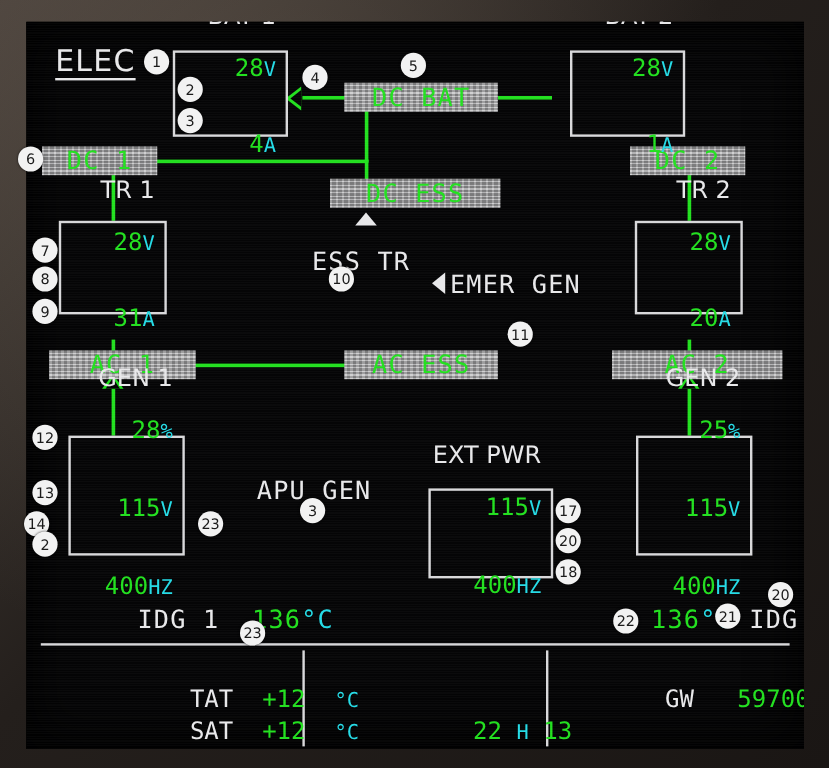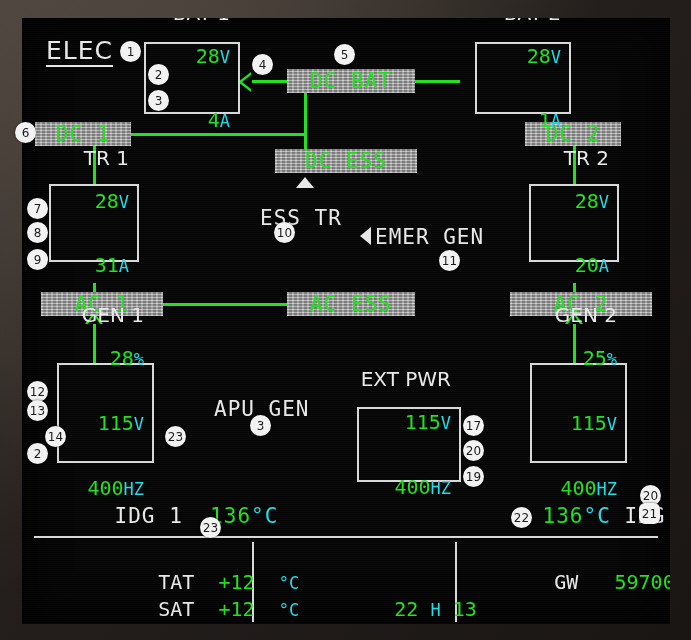--- a/index.html
+++ b/index.html
@@ -258,27 +258,27 @@
     <div class="anno" style="left: 120px; top: 41px;">1</div>
     <div class="anno" style="left: 148px; top: 64px;">2</div>
     <div class="anno" style="left: 148px; top: 90px;">3</div>
     <div class="anno" style="left: 252px; top: 54px;">4</div>
     <div class="anno" style="left: 334px; top: 44px;">5</div>
     <div class="anno" style="left: 15px; top: 122px;">6</div>
     <div class="anno" style="left: 27px; top: 198px;">7</div>
     <div class="anno" style="left: 27px; top: 222px;">8</div>
     <div class="anno" style="left: 27px; top: 249px;">9</div>
     <div class="anno" style="left: 274px; top: 222px;">10</div>
-    <div class="anno" style="left: 423px; top: 250px; margin-left: 16px;">11</div>
-    <div class="anno" style="left: 27px; top: 381px;">12</div>
+    <div class="anno" style="left: 423px; top: 268px;">11</div>
+    <div class="anno" style="left: 27px; top: 354px;">12</div>
     <div class="anno" style="left: 27px; top: 400px;">13</div>
-    <div class="anno" style="left: 45px; top: 426px;">14</div>
+    <div class="anno" style="left: 20px; top: 426px;">14</div>
     <div class="anno" style="left: 27px; top: 443px;">2</div>
     <div class="anno" style="left: 250px; top: 415px;">3</div>
     <div class="anno" style="left: 463px; top: 415px;">17</div>
     <div class="anno" style="left: 463px; top: 440px;">20</div>
-    <div class="anno" style="left: 463px; top: 466px;">19</div>
+    <div class="anno" style="left: 463px; top: 466px;">18</div>
     <div class="anno" style="left: 640px; top: 485px;">20</div>
-    <div class="anno" style="left: 639px; top: 503px; border-radius: 6px;">21</div>
+    <div class="anno" style="left: 596px; top: 503px;">21</div>
     <div class="anno" style="left: 511px; top: 507px;">22</div>
     <div class="anno" style="left: 165px; top: 426px;">23</div>
     <div class="anno" style="left: 200px; top: 517px;">23</div>
   </div>
 
 </body></html>

